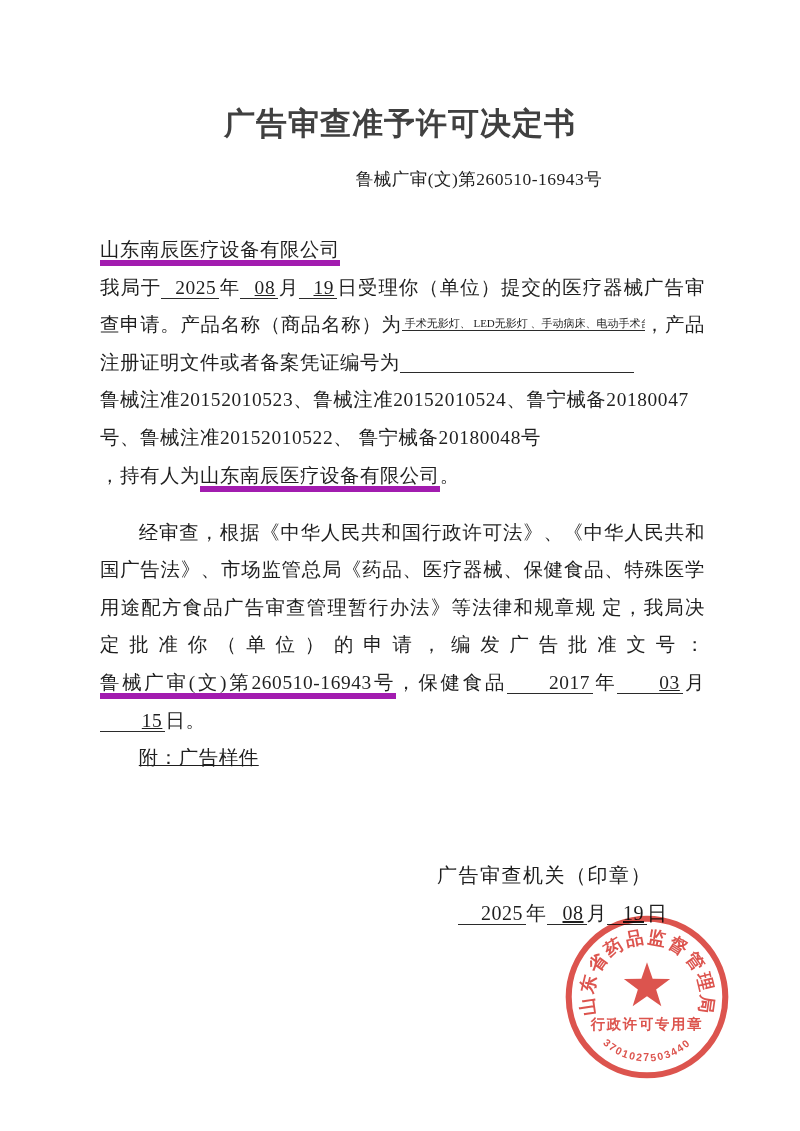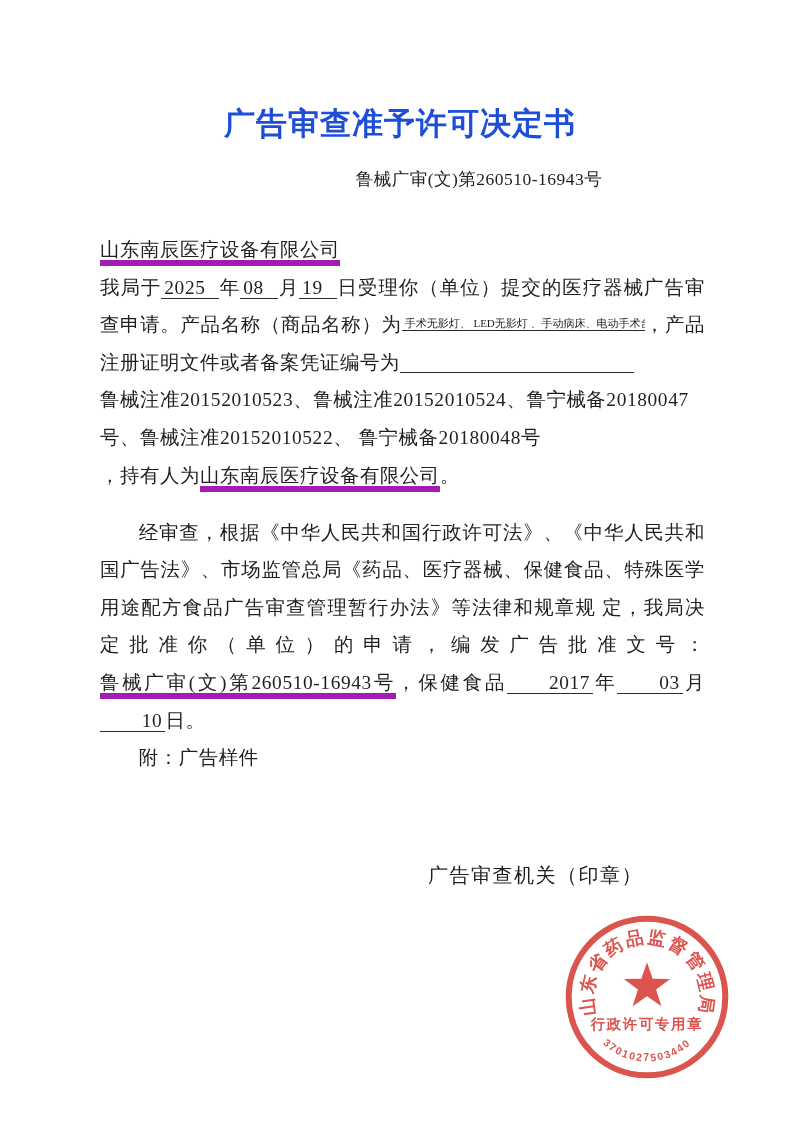--- a/index.html
+++ b/index.html
@@ -10,21 +10,21 @@
     color:#1f1f1f;
     font-family:"Liberation Serif","DejaVu Serif",serif;
     overflow:hidden;
   }
   .doc-title{
     padding-top:103px;
     text-align:center;
     font-size:31px;
     font-weight:bold;
     letter-spacing:1px;
-    color:#1d4ed8;
+    color:#404040;
   }
   .doc-no{
     position:relative;
     margin-top:22px;
     text-align:center;
     left:79px;
     font-size:17.5px;
     letter-spacing:0.5px;
   }
   .body-text{
@@ -37,27 +37,27 @@
   }
   .para{margin:0;}
   .indent{text-indent:2em;}
   .u{
     border-bottom:6px solid #a21caf;
     white-space:nowrap;
   }
   .fill{
     display:inline-block;
     border-bottom:1px solid #2b2b2b;
-    text-align:left;
+    text-align:right;
     padding:0 3px;
     line-height:1.05;
     vertical-align:baseline;
   }
   .fill-year{min-width:52px;}
-  .fill-md{min-width:32px;}
+  .fill-md{min-width:32px;text-decoration:underline;}
   .fill-products{
     width:237px;
     font-size:11px;
     letter-spacing:0;
     line-height:13px;
     text-align:center;
     vertical-align:baseline;
     white-space:nowrap;
     overflow:hidden;
   }
@@ -65,65 +65,66 @@
     width:230px;
     font-size:8.6px;
     letter-spacing:0;
     line-height:9.6px;
     text-align:left;
     vertical-align:-4px;
     padding:0 2px 1px 2px;
   }
   .sig-agency{
     position:absolute;
-    left:428px;top:862px;
+    left:437px;top:862px;
     font-size:20px;
     letter-spacing:1.5px;
   }
   .sig-date{
     position:absolute;
     left:458px;top:900px;
     font-size:20px;
     letter-spacing:0.5px;
   }
   .sig-date .fill-year{min-width:62px;}
   .sig-date .fill-md{min-width:34px;}
   .seal{
     position:absolute;
     left:560px;top:910px;
     width:174px;height:174px;
     mix-blend-mode:multiply;
     opacity:0.9;
   }
-  .attach-line{margin:0;text-indent:2em;}
+  .attach-line{margin:0;text-indent:2em;text-decoration:underline;}
 </style>
 </head>
 <body>
 
 <div class="page">
 
   <div class="doc-title">广告审查准予许可决定书</div>
 
   <div class="doc-no">鲁械广审(文)第260510-16943号</div>
 
   <div class="body-text">
 
     <p class="para"><span class="u">山东南辰医疗设备有限公司</span></p>
 
     <p class="para"><span>我局于</span><span class="fill fill-year">2025</span><span>年</span><span class="fill fill-md">08</span><span>月</span><span class="fill fill-md">19</span><span>日受理你（单位）提交的医疗器械广告审查申请。产品名称（商品名称）为</span><span class="fill fill-products">手术无影灯、 LED无影灯 、手动病床、电动手术台、普通病床</span><span>，</span><span>产品注册证明文件或者备案凭证编号为</span><span class="fill fill-regs"></span></p><div>鲁械注准20152010523、鲁械注准20152010524、鲁宁械备20180047</div><div>号、鲁械注准20152010522、 鲁宁械备20180048号</div><span>，</span><span>持有人为</span><span class="u">山东南辰医疗设备有限公司</span><span>。</span><p></p>
 
-    <p class="para indent"><span>经审查，根据《中华人民共和国行政许可法》、《中华人民共和国广告法》、市场监管总局《药品、医疗器械、保健食品、特殊医学用途配方食品广告审查管理暂行办法》等法律和规章规  定，我局决定批准你（单位）的申请，编发广告批准文号：</span><span class="u">鲁械广审(文)第260510-16943号</span><span>，保健食品</span><span class="fill fill-year">2017</span><span>年</span><span class="fill fill-md">03</span><span>月</span><span class="fill fill-md">10</span><span>日。</span></p>
+    <p class="para indent"><span>经审查，根据《中华人民共和国行政许可法》、《中华人民共和国广告法》、市场监管总局《药品、医疗器械、保健食品、特殊医学用途配方食品广告审查管理暂行办法》等法律和规章规  定，我局决定批准你（单位）的申请，编发广告批准文号：</span><span class="u">鲁械广审(文)第260510-16943号</span><span>，保健食品</span><span class="fill fill-year">2017</span><span>年</span><span class="fill fill-md">03</span><span>月</span><span class="fill fill-md">15</span><span>日。</span></p>
 
 
     <p class="attach-line">附：广告样件</p>
 
   </div>
 
   <div class="sig-agency">广告审查机关（印章）</div>
 
+  <div class="sig-date"><span class="fill fill-year">2025</span><span>年</span><span class="fill fill-md">08</span><span>月</span><span class="fill fill-md">19</span><span>日</span></div>
 
   <svg class="seal" viewBox="0 0 200 200" xmlns="http://www.w3.org/2000/svg">
     <defs>
       <path id="sealTopArc" d="M 41.7 121.2 A 62 62 0 1 1 158.3 121.2" fill="none"></path>
       <path id="sealBottomArc" d="M 32.9 131.3 A 74 74 0 0 0 167.1 131.3" fill="none"></path>
     </defs>
     <circle cx="100" cy="100" r="90" fill="none" stroke="#d9413a" stroke-width="7"></circle>
     <polygon fill="#d9413a" points="100,60 106.5,79.1 126.6,79.3 110.5,91.4 116.5,110.7 100,99 83.5,110.7 89.5,91.4 73.4,79.3 93.5,79.1"></polygon>
     <text fill="#d9413a" font-size="20.5" font-weight="bold" letter-spacing="3" font-family="'Liberation Serif','DejaVu Serif',serif">
       <textPath href="#sealTopArc" startOffset="50%" text-anchor="middle">山东省药品监督管理局</textPath>

